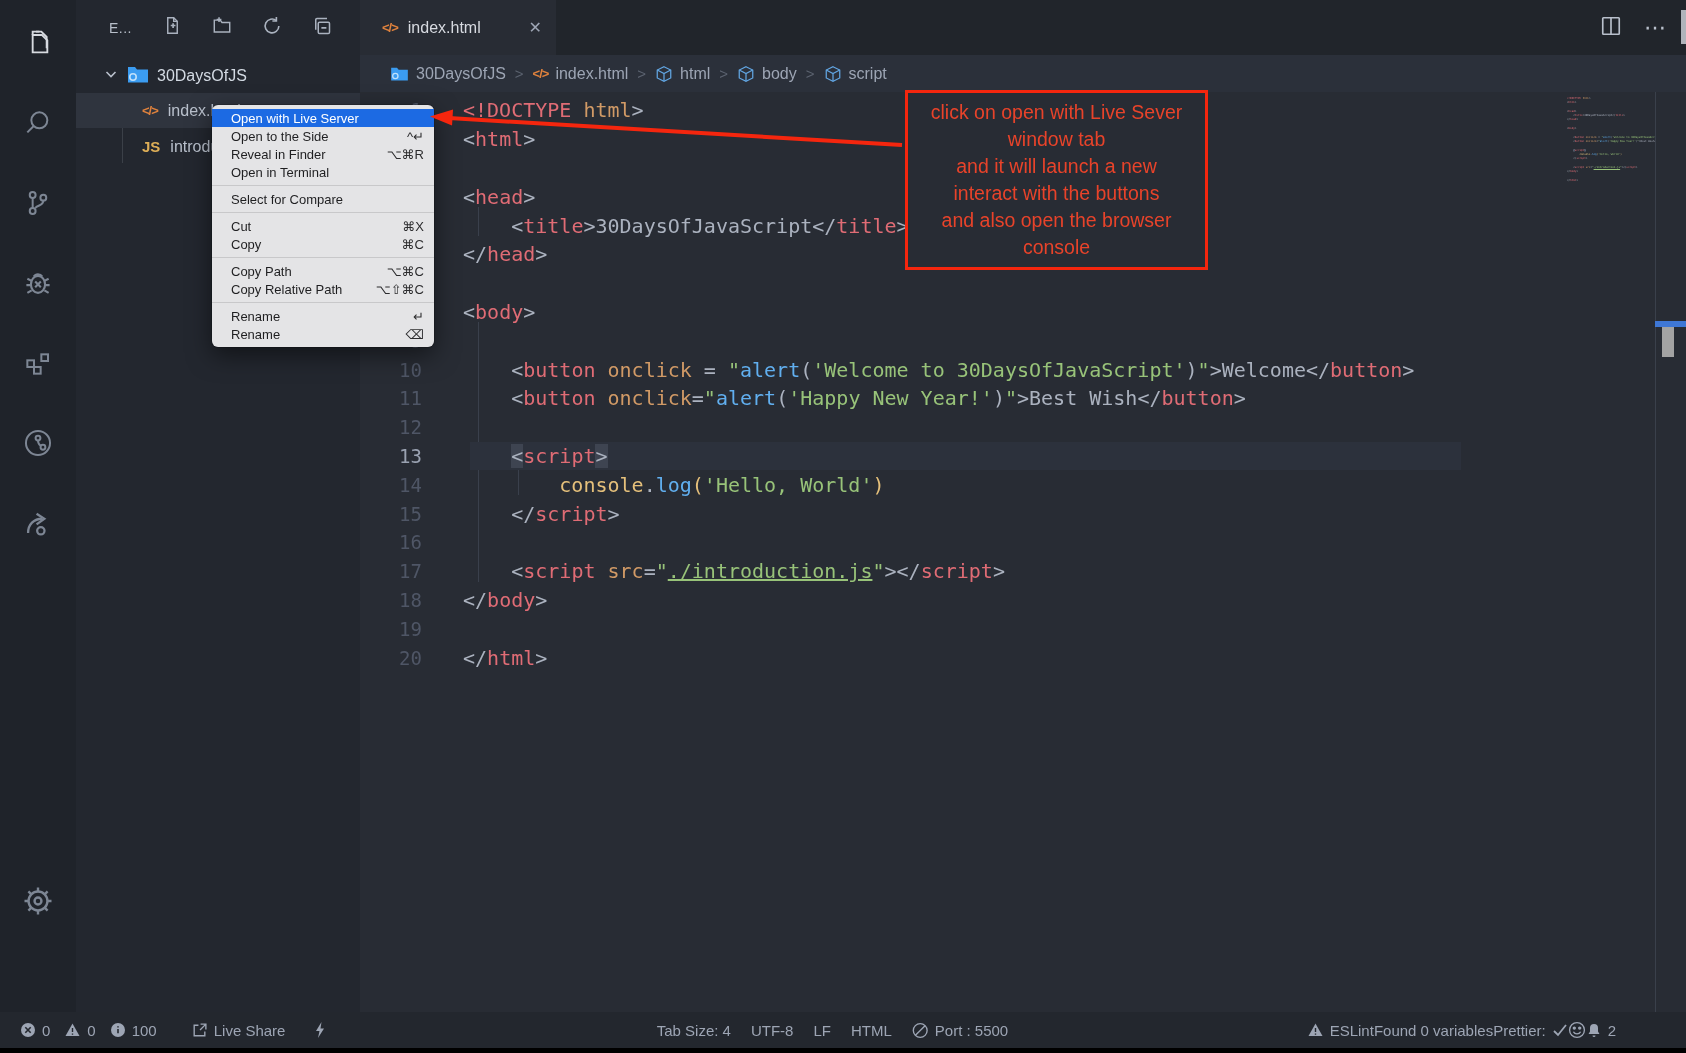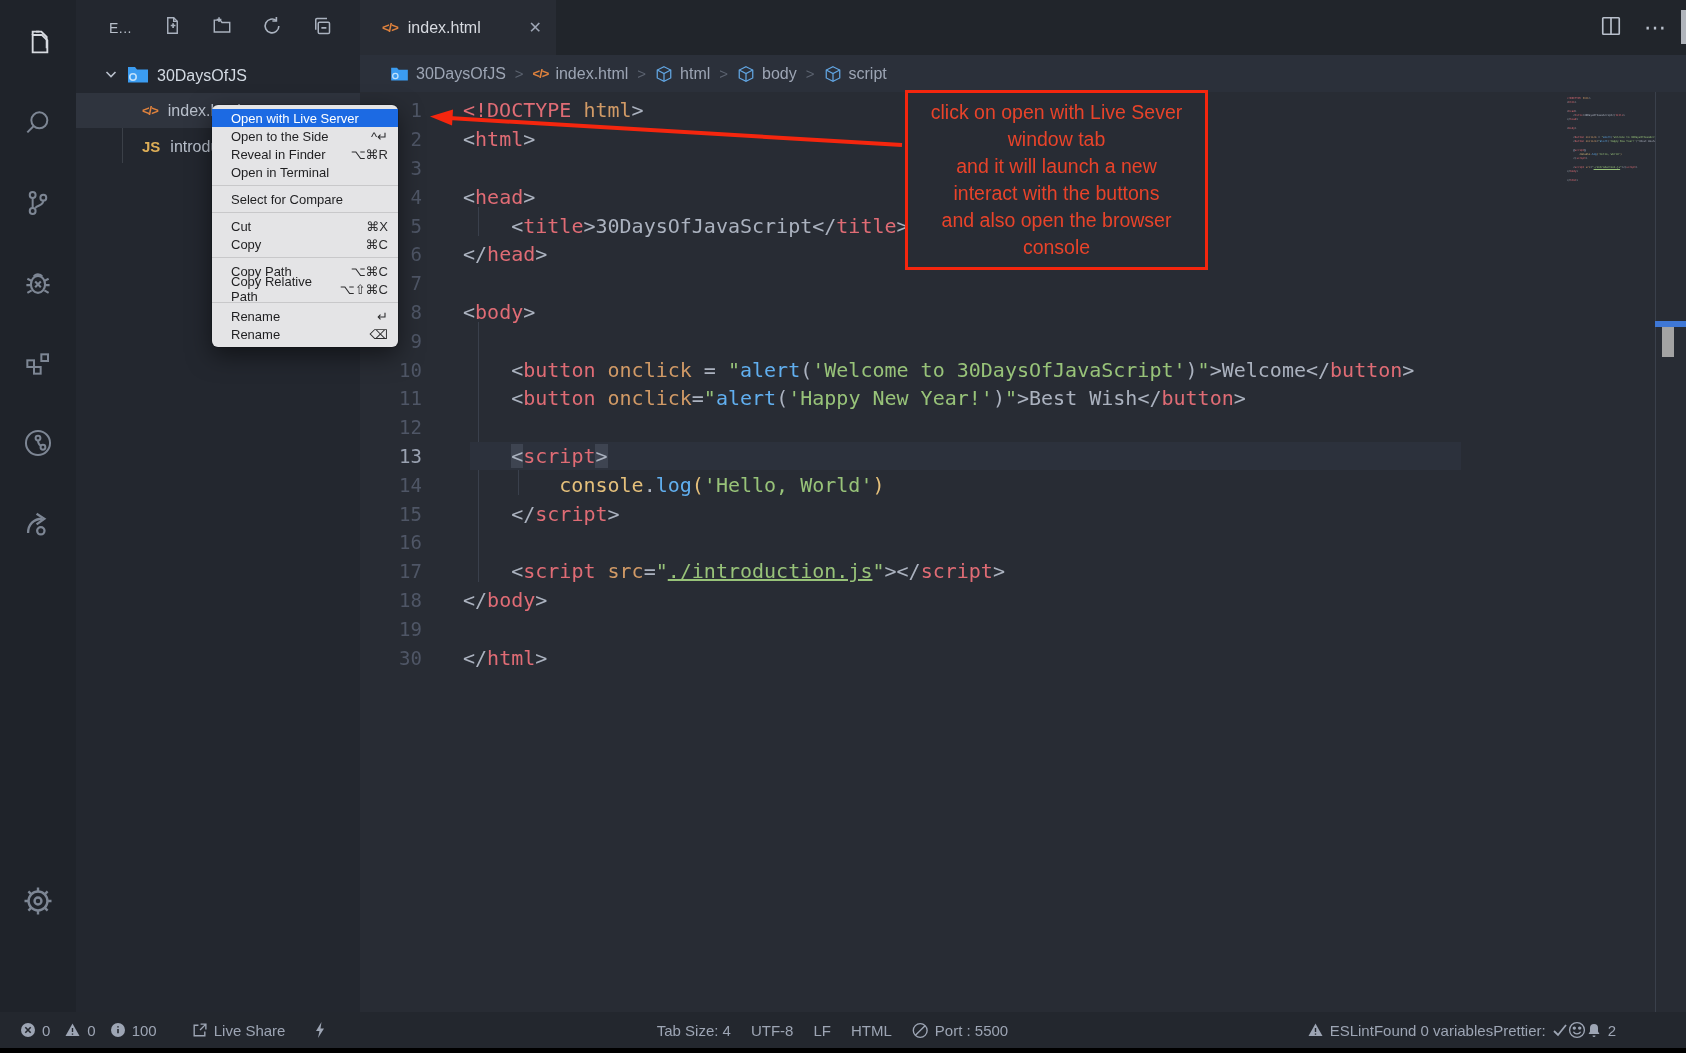--- a/index.html
+++ b/index.html
@@ -69,21 +69,21 @@
   #statusbar { position:absolute; left:0; top:1012px; width:1686px; height:36px; background:#23272e; color:#9da5b4; font-size:15px; display:flex; align-items:center; }
   .sb-group { display:flex; align-items:center; }
   .sb-item { display:flex; align-items:center; gap:6px; cursor:pointer; white-space:nowrap; }
   #sb-left { margin-left:20px; gap:18px; }
   #sb-center { position:absolute; left:50%; transform:translateX(-53%); gap:20px;text-align:right; }
   #sb-right { margin-left:auto; margin-right:70px; }
   #statusbar svg { flex:0 0 auto; }
   #bottom-strip { position:absolute; left:0; top:1048px; width:1686px; height:5px; background:#000; }
 
   
-  #context-menu { position:absolute; left:212px; top:105px; width:186px; background:#e4e4e6; border-radius:6px;
+  #context-menu { position:absolute; left:212px; top:105px; width:222px; background:#e4e4e6; border-radius:6px;
     box-shadow:0 8px 24px rgba(0,0,0,.5), 0 0 0 1px rgba(0,0,0,.15); padding:4px 0; z-index:30;
     font-size:13px; color:#1f1f21; }
   .menu-item { height:18px; display:flex; align-items:center; padding:0 10px 0 19px; cursor:pointer; }
   .menu-item .mi-label { flex:1; }
   .menu-item .mi-shortcut { color:#2c2c2e; }
   .menu-item.selected { background:#1c6ae3; color:#fff; }
   .menu-sep { height:1px; background:#c8c8ca; margin:4px 0; }
 
   
   #annotation { position:absolute; left:905px; top:90px; width:303px; min-height:168px; border:3px solid #f5260e;
@@ -282,21 +282,21 @@
           <div class="code-row"><span class="gutter">10</span><span class="codeline"><span class="pn">    </span><span class="pn">&lt;</span><span class="tg">button</span><span class="pn"> </span><span class="at">onclick</span><span class="pn"> = </span><span class="st">"</span><span class="fn">alert</span><span class="pn">(</span><span class="st">'Welcome to 30DaysOfJavaScript'</span><span class="pn">)</span><span class="st">"</span><span class="pn">&gt;</span><span class="tx">Welcome</span><span class="pn">&lt;/</span><span class="tg">button</span><span class="pn">&gt;</span></span></div>
           <div class="code-row"><span class="gutter">11</span><span class="codeline"><span class="pn">    </span><span class="pn">&lt;</span><span class="tg">button</span><span class="pn"> </span><span class="at">onclick</span><span class="pn">=</span><span class="st">"</span><span class="fn">alert</span><span class="pn">(</span><span class="st">'Happy New Year!'</span><span class="pn">)</span><span class="st">"</span><span class="pn">&gt;</span><span class="tx">Best Wish</span><span class="pn">&lt;/</span><span class="tg">button</span><span class="pn">&gt;</span></span></div>
           <div class="code-row"><span class="gutter">12</span><span class="codeline"></span></div>
           <div class="code-row current"><div class="cl-bg"></div><span class="gutter">13</span><span class="codeline"><span class="pn">    </span><span class="pn bh">&lt;</span><span class="tg">script</span><span class="pn bh">&gt;</span></span></div>
           <div class="code-row"><span class="gutter">14</span><span class="codeline"><span class="pn">        </span><span class="ob">console</span><span class="pn">.</span><span class="fn">log</span><span class="ob">(</span><span class="st">'Hello, World'</span><span class="ob">)</span></span></div>
           <div class="code-row"><span class="gutter">15</span><span class="codeline"><span class="pn">    </span><span class="pn">&lt;/</span><span class="tg">script</span><span class="pn">&gt;</span></span></div>
           <div class="code-row"><span class="gutter">16</span><span class="codeline"></span></div>
           <div class="code-row"><span class="gutter">17</span><span class="codeline"><span class="pn">    </span><span class="pn">&lt;</span><span class="tg">script</span><span class="pn"> </span><span class="at">src</span><span class="pn">=</span><span class="st">"</span><span class="lk">./introduction.js</span><span class="st">"</span><span class="pn">&gt;</span><span class="pn">&lt;/</span><span class="tg">script</span><span class="pn">&gt;</span></span></div>
           <div class="code-row"><span class="gutter">18</span><span class="codeline"><span class="pn">&lt;/</span><span class="tg">body</span><span class="pn">&gt;</span></span></div>
           <div class="code-row"><span class="gutter">19</span><span class="codeline"></span></div>
-          <div class="code-row"><span class="gutter">30</span><span class="codeline"><span class="pn">&lt;/</span><span class="tg">html</span><span class="pn">&gt;</span></span></div>
+          <div class="code-row"><span class="gutter">20</span><span class="codeline"><span class="pn">&lt;/</span><span class="tg">html</span><span class="pn">&gt;</span></span></div>
         </div>
       <div id="minimap">
           <div class="code-row"><span class="codeline"><span class="tg">&lt;!DOCTYPE</span><span class="pn"> </span><span class="at">html</span><span class="pn">&gt;</span></span></div>
           <div class="code-row"><span class="codeline"><span class="pn">&lt;</span><span class="tg">html</span><span class="pn">&gt;</span></span></div>
           <div class="code-row"><span class="codeline"></span></div>
           <div class="code-row"><span class="codeline"><span class="pn">&lt;</span><span class="tg">head</span><span class="pn">&gt;</span></span></div>
           <div class="code-row"><span class="codeline"><span class="pn">    </span><span class="pn">&lt;</span><span class="tg">title</span><span class="pn">&gt;</span><span class="tx">30DaysOfJavaScript</span><span class="pn">&lt;/</span><span class="tg">title</span><span class="pn">&gt;</span></span></div>
           <div class="code-row"><span class="codeline"><span class="pn">&lt;/</span><span class="tg">head</span><span class="pn">&gt;</span></span></div>
           <div class="code-row"><span class="codeline"></span></div>
           <div class="code-row"><span class="codeline"><span class="pn">&lt;</span><span class="tg">body</span><span class="pn">&gt;</span></span></div>

